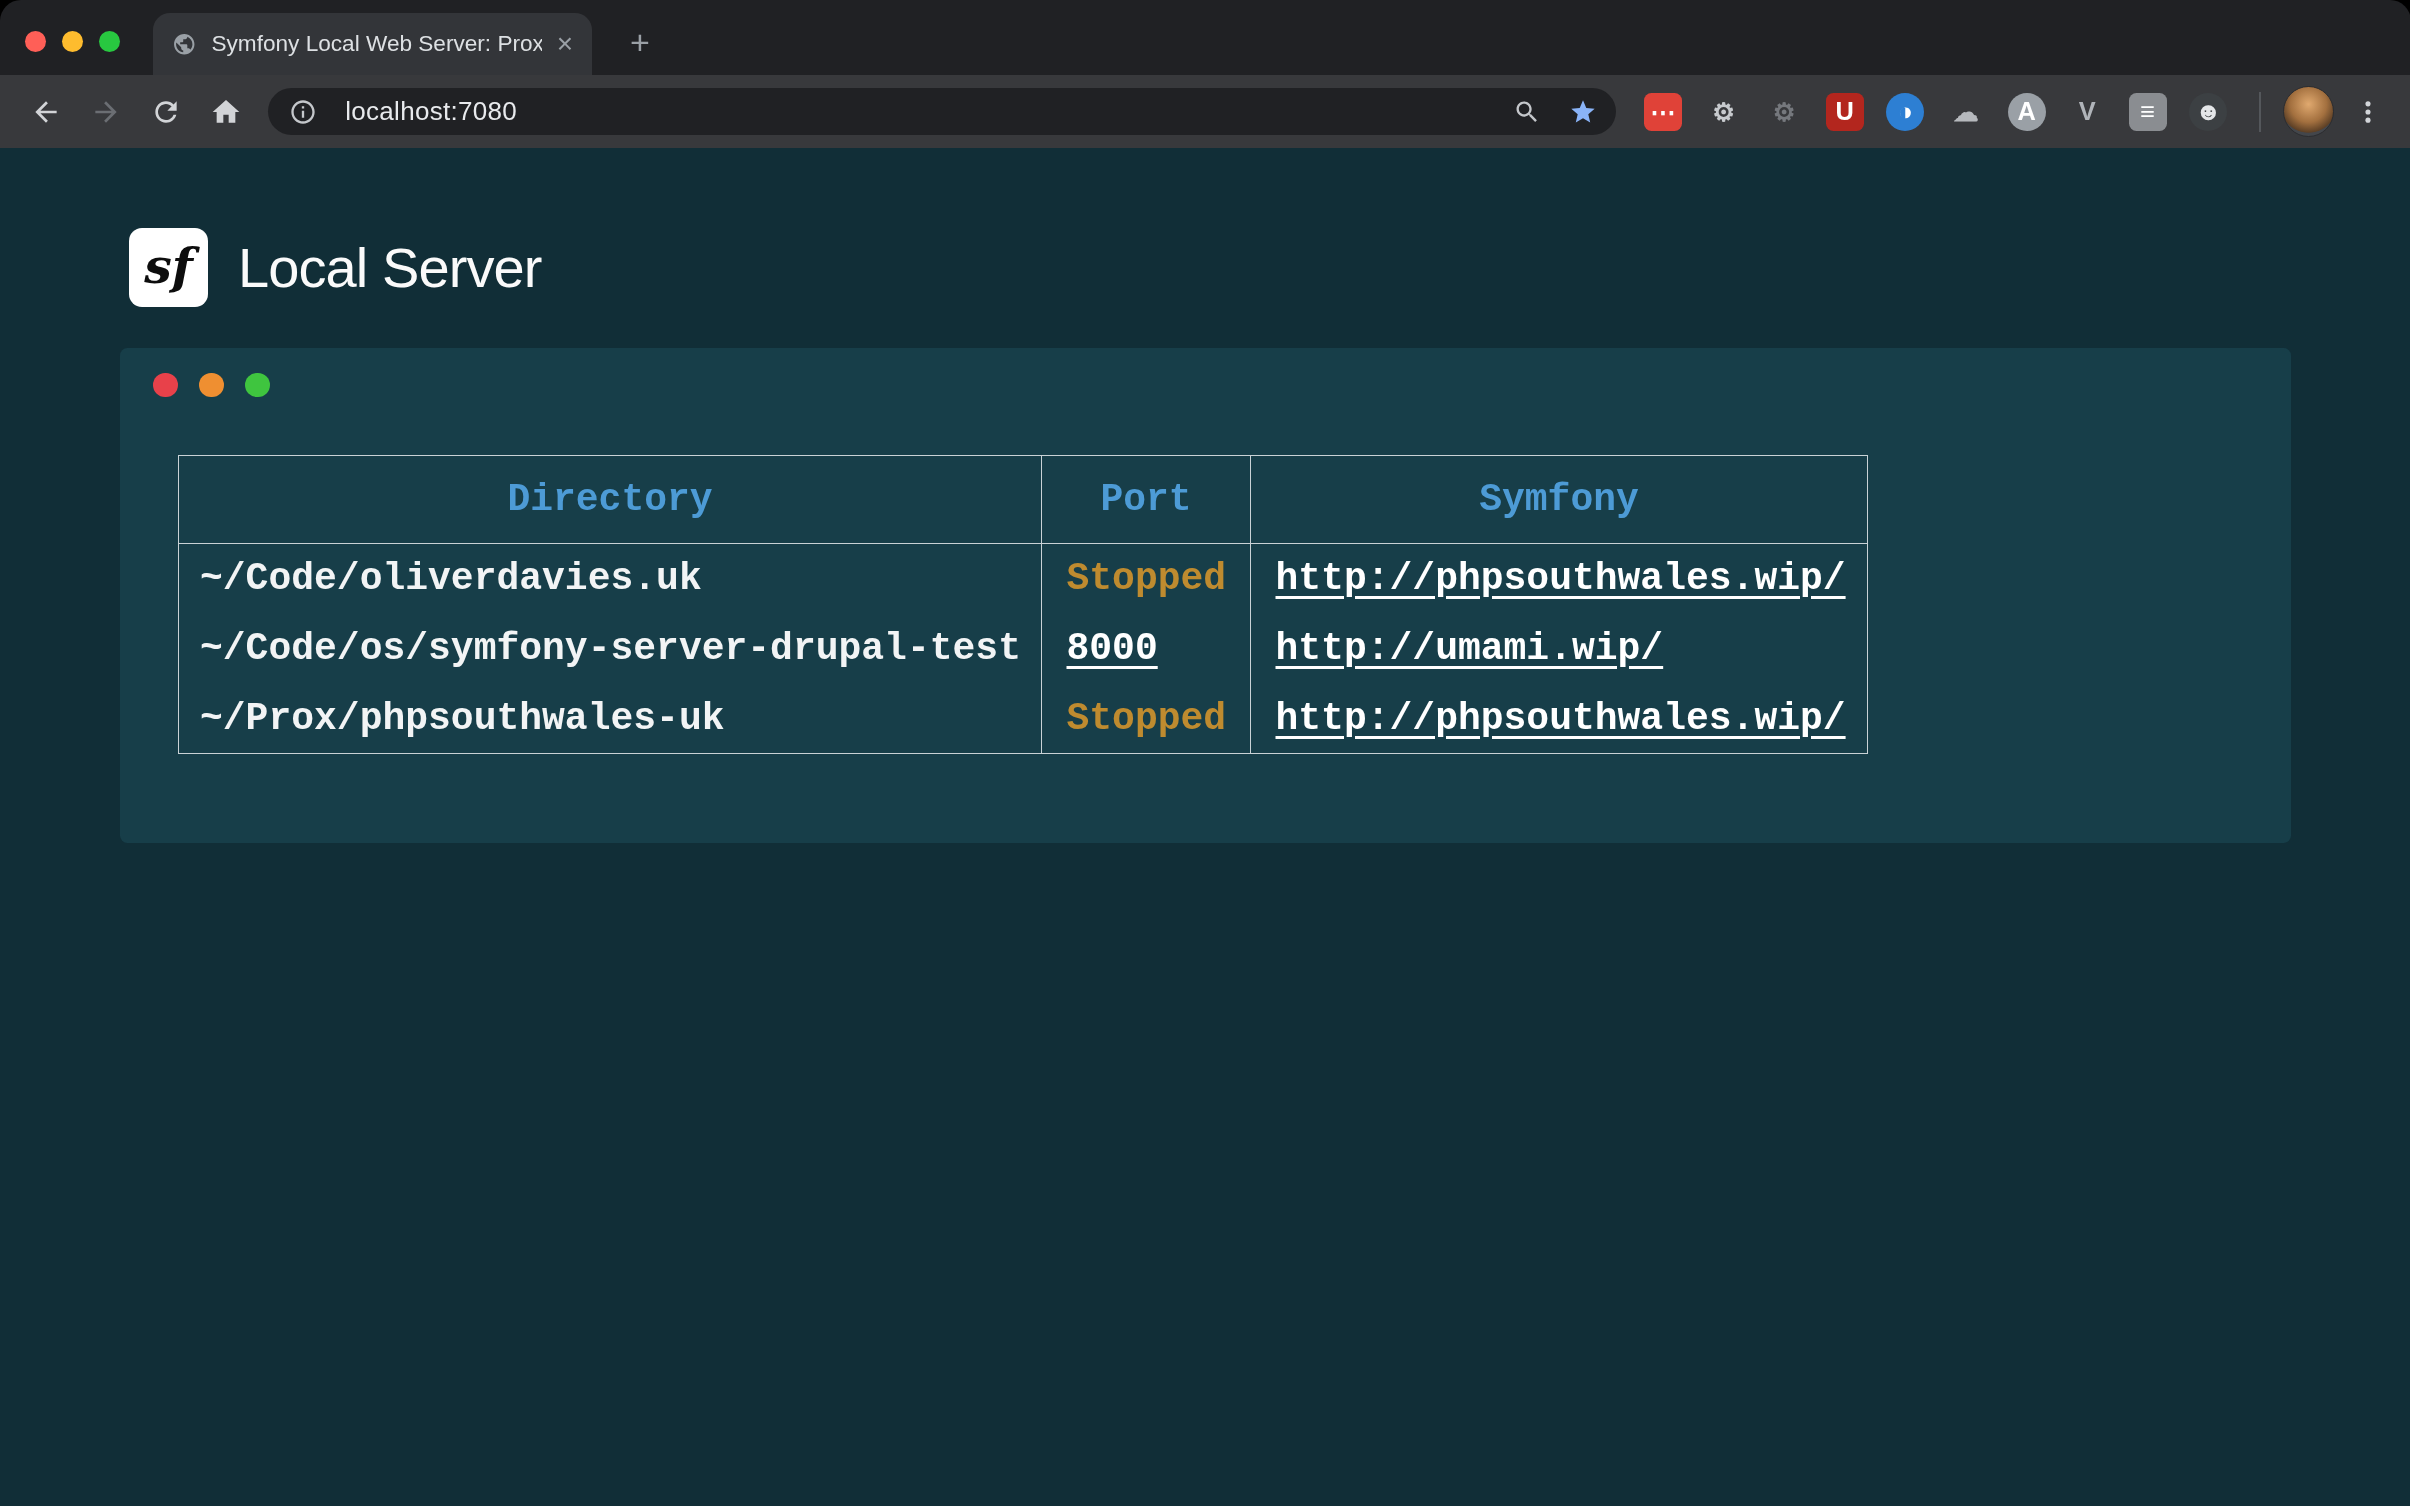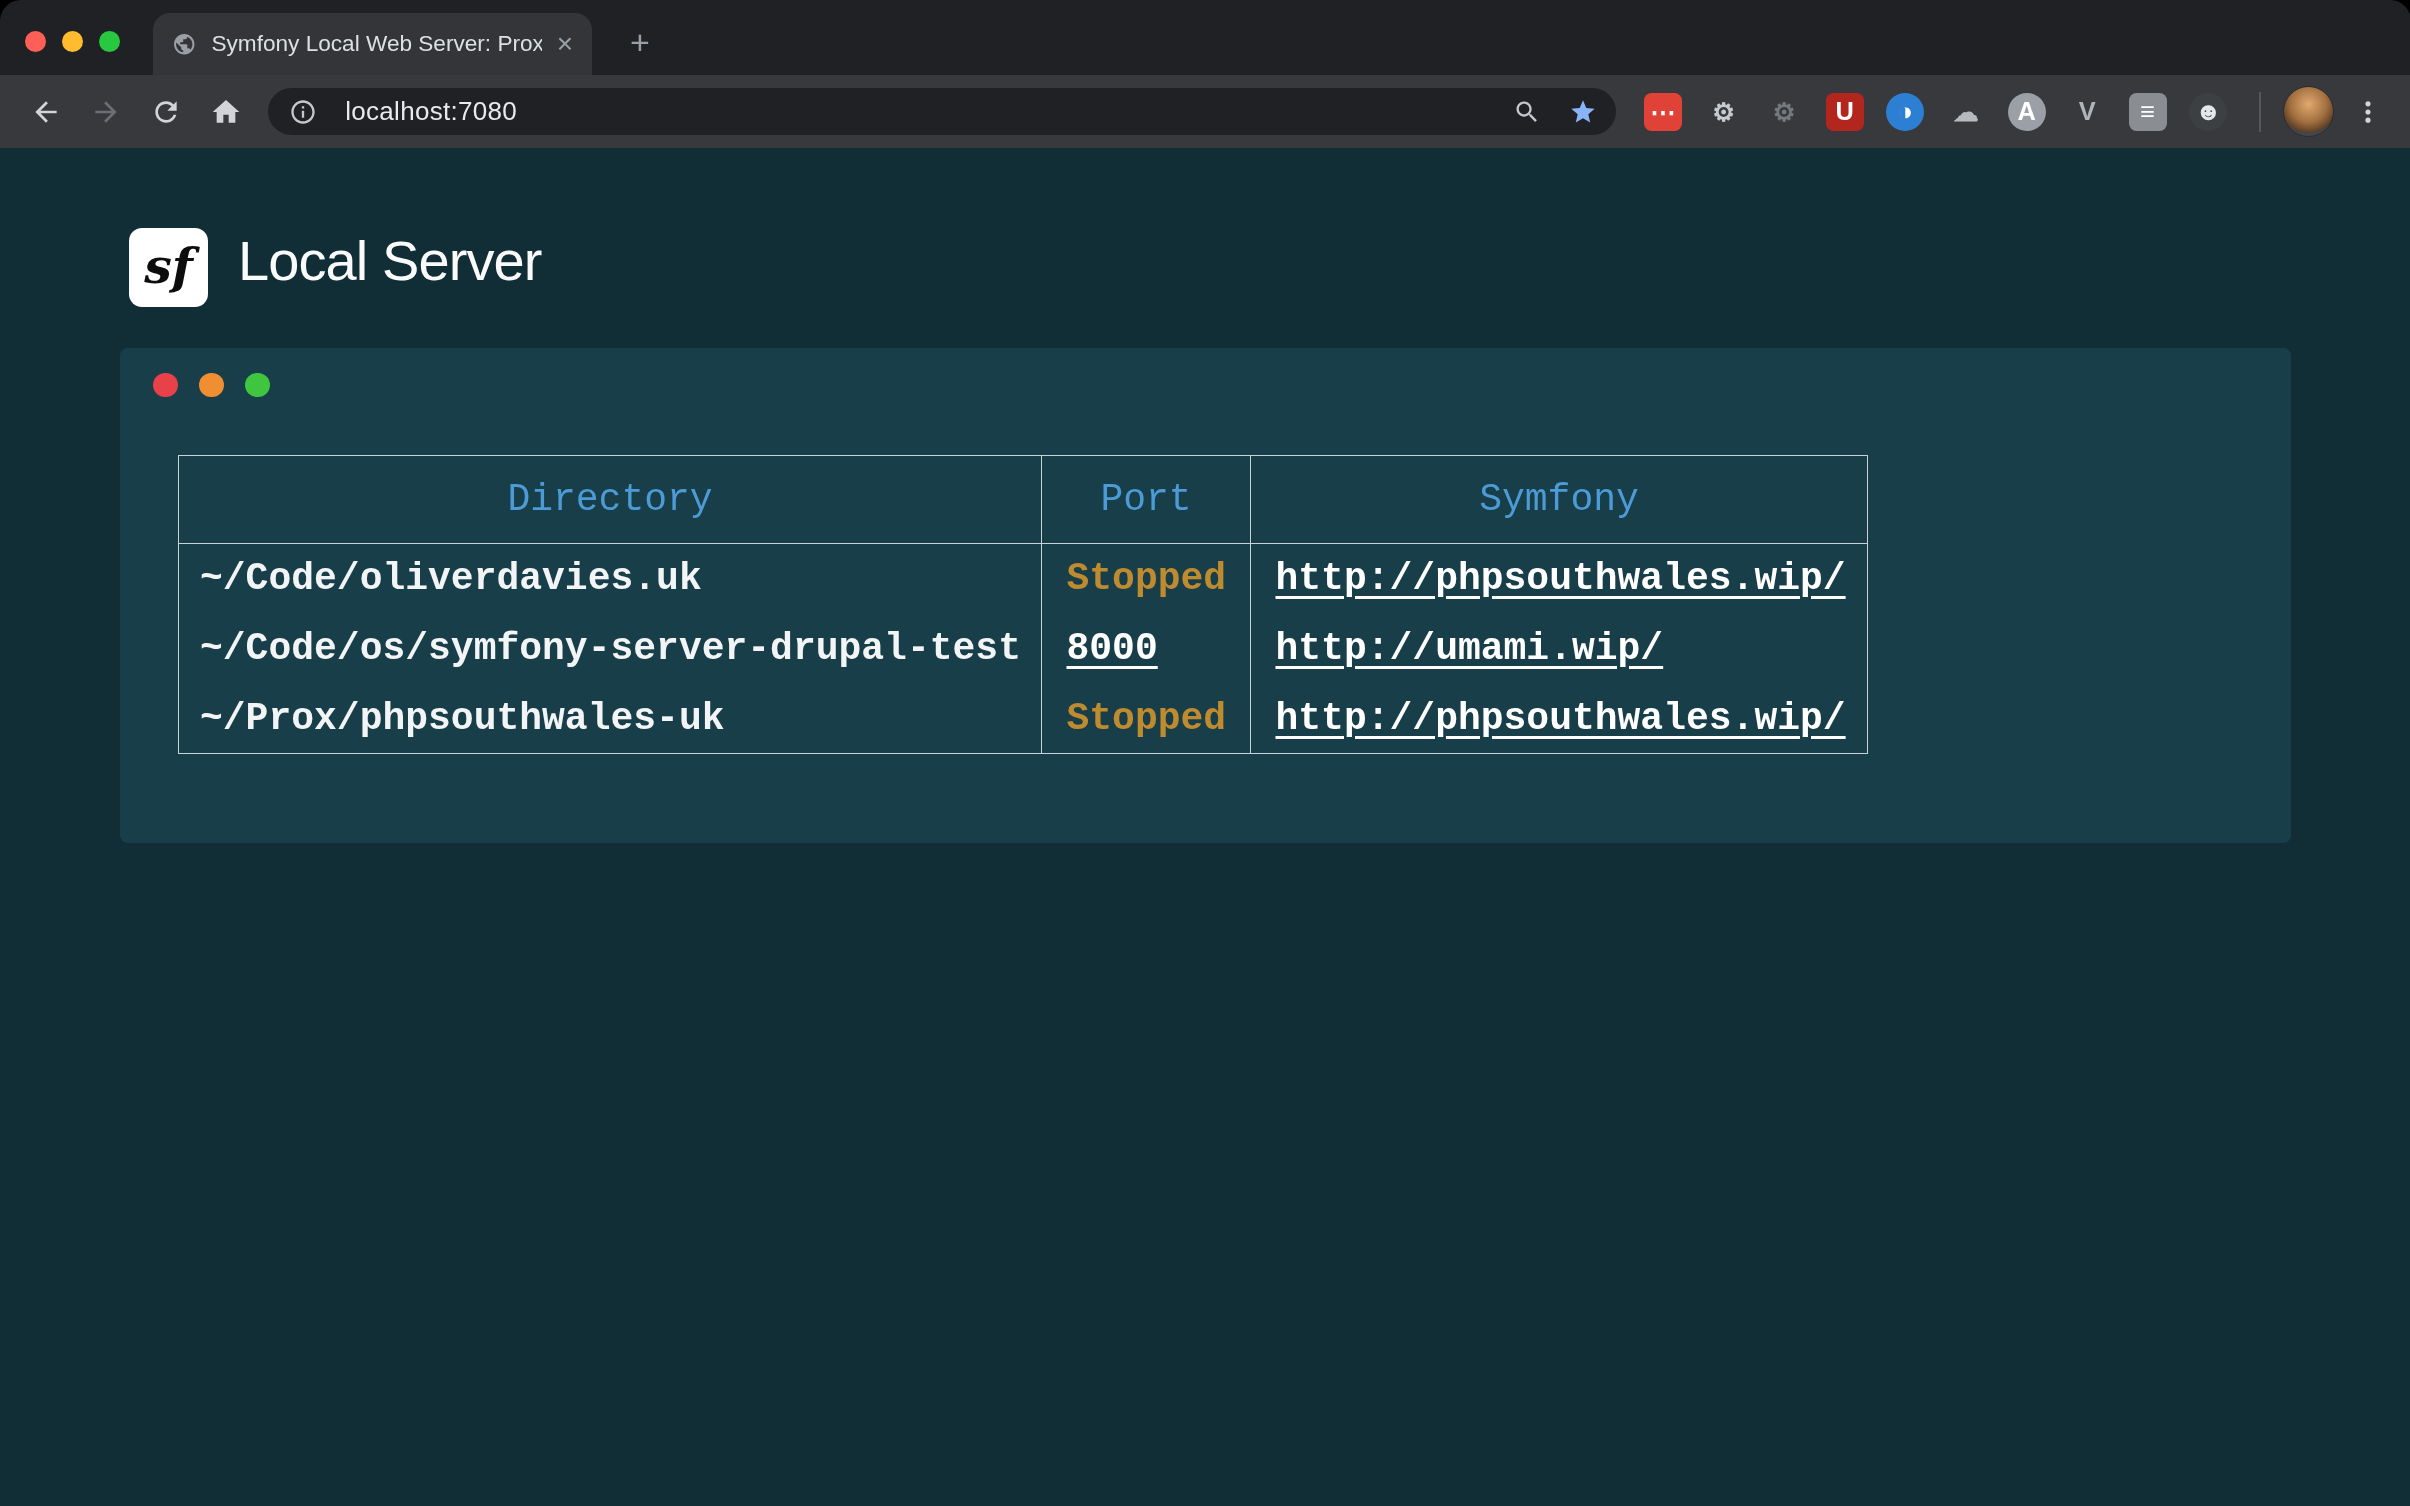--- a/index.html
+++ b/index.html
@@ -43,38 +43,38 @@
   .ext.none{background:transparent!important;}
   .sep{width:1.9px; height:40px; background:#54575b; margin:0 9.4px;}
   .avatar{width:51px; height:51px; border-radius:50%;
           background:radial-gradient(circle at 50% 35%, #e0a96f 0%, #a3703f 45%, #5d4026 70%, #43464b 72%);
           border:1.9px solid #2c2d30;}
   .menu{width:41px; height:41px; display:flex; align-items:center; justify-content:center;}
   .menu svg{width:28px; height:28px;}
 
   
   .page{height:1358px; background:var(--page_bg); position:relative;}
-  .logo-row{display:flex; align-items:flex-start; gap:30px; padding:80px 0 0 129px;}
+  .logo-row{display:flex; align-items:center; gap:30px; padding:80px 0 0 129px;}
   .logo-box{width:79px; height:79px; background:#fff; border-radius:13px;
             display:flex; align-items:center; justify-content:center;}
   .logo-box span{font-family:"DejaVu Serif", serif; font-style:italic; font-weight:bold;
                  font-size:49px; color:#0d0d0d; transform:translateY(-1.9px);}
   .page-title{color:#fafafa; font-size:56px; font-weight:400; letter-spacing:-0.9px;}
 
   .card{margin:41px 120px 0 120px; height:495px; background:var(--card_bg); border-radius:7.5px;
         position:relative;}
   .card-dots{display:flex; gap:21.7px; padding:24.5px 0 0 33px;}
   .card-dots span{width:24.5px; height:24.5px; border-radius:50%;}
   .cd-red{background:#e8414a;} .cd-orange{background:#ef8f31;} .cd-green{background:#3fc53f;}
 
   table.servers{border-collapse:collapse; margin:58px 0 0 58px;
       font-family:"Liberation Mono", monospace; font-weight:700; font-size:38px;
       border:1.9px solid var(--table_border);}
   table.servers th{border:1.9px solid var(--table_border); color:var(--header_blue);
-      height:88px; text-align:center; font-weight:400;}
+      height:88px; text-align:center; font-weight:700;}
   table.servers td{border-left:1.9px solid var(--table_border); border-right:1.9px solid var(--table_border);
       height:70px; vertical-align:middle;}
   .col-dir{width:863px;} .col-port{width:209px;} .col-domain{width:617px;}
   td.dir{color:#f2f4f5; padding-left:21px;}
   td.port{padding-left:24.5px;}
   td.domain{padding-left:24.5px;}
   .stopped{color:var(--stopped_gold);}
   a.tbl-link{color:var(--link_color); text-decoration:underline; text-decoration-thickness:2.8px;
              text-underline-offset:6.6px;}
 </style>

